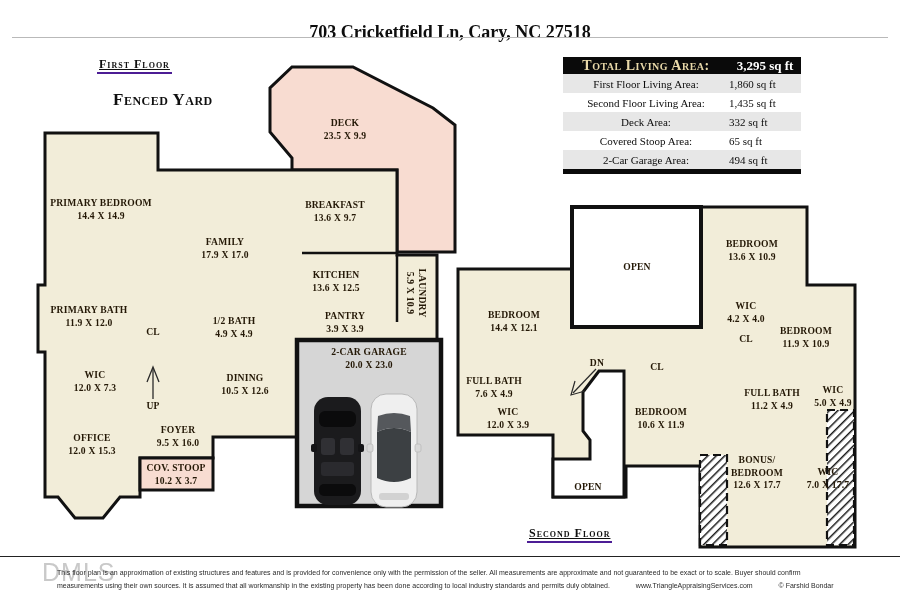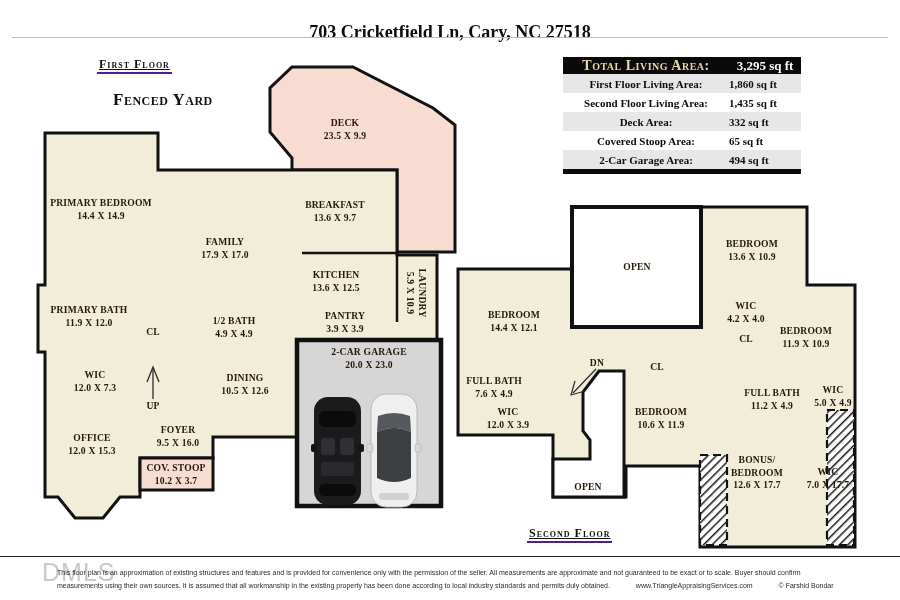--- a/index.html
+++ b/index.html
@@ -14,21 +14,21 @@
                  letter-spacing:1px;color:#101010;border-bottom:2px solid #4c1d95;padding:0 2px 0px 2px;text-decoration:underline;}
   .sub-heading{position:absolute;font-variant:small-caps;font-weight:bold;font-size:17px;
                letter-spacing:0.5px;color:#101010;}
 
   
   .area-table{position:absolute;left:563px;top:57px;width:238px;font-size:11px;}
   .area-table .hdr{display:flex;align-items:center;background:#0a0a0a;height:17px;}
   .area-table .hdr .lbl{flex:1;text-align:center;color:#e9d9a9;font-variant:small-caps;
                         font-weight:bold;font-size:14px;letter-spacing:0.5px;}
   .area-table .hdr .val{width:72px;text-align:center;color:#ffffff;font-weight:bold;font-size:13px;}
-  .area-row{display:flex;align-items:center;height:19px;font-weight:bold;color:#0c0c0c;}
+  .area-row{display:flex;align-items:center;height:19px;font-weight:normal;color:#0c0c0c;}
   .area-row:nth-child(odd){background:#e7e7e7;}
   .area-row:nth-child(even){background:#ffffff;}
   .area-row .lbl{flex:1;text-align:center;}
   .area-row .val{width:72px;text-align:left;}
   .area-table .bottom-bar{height:5px;background:#0a0a0a;}
 
   svg text.room-label{font-family:"Liberation Serif","DejaVu Serif",serif;font-weight:bold;
                       font-size:9.6px;fill:#241806;text-anchor:middle;letter-spacing:0.2px;}
 
   

